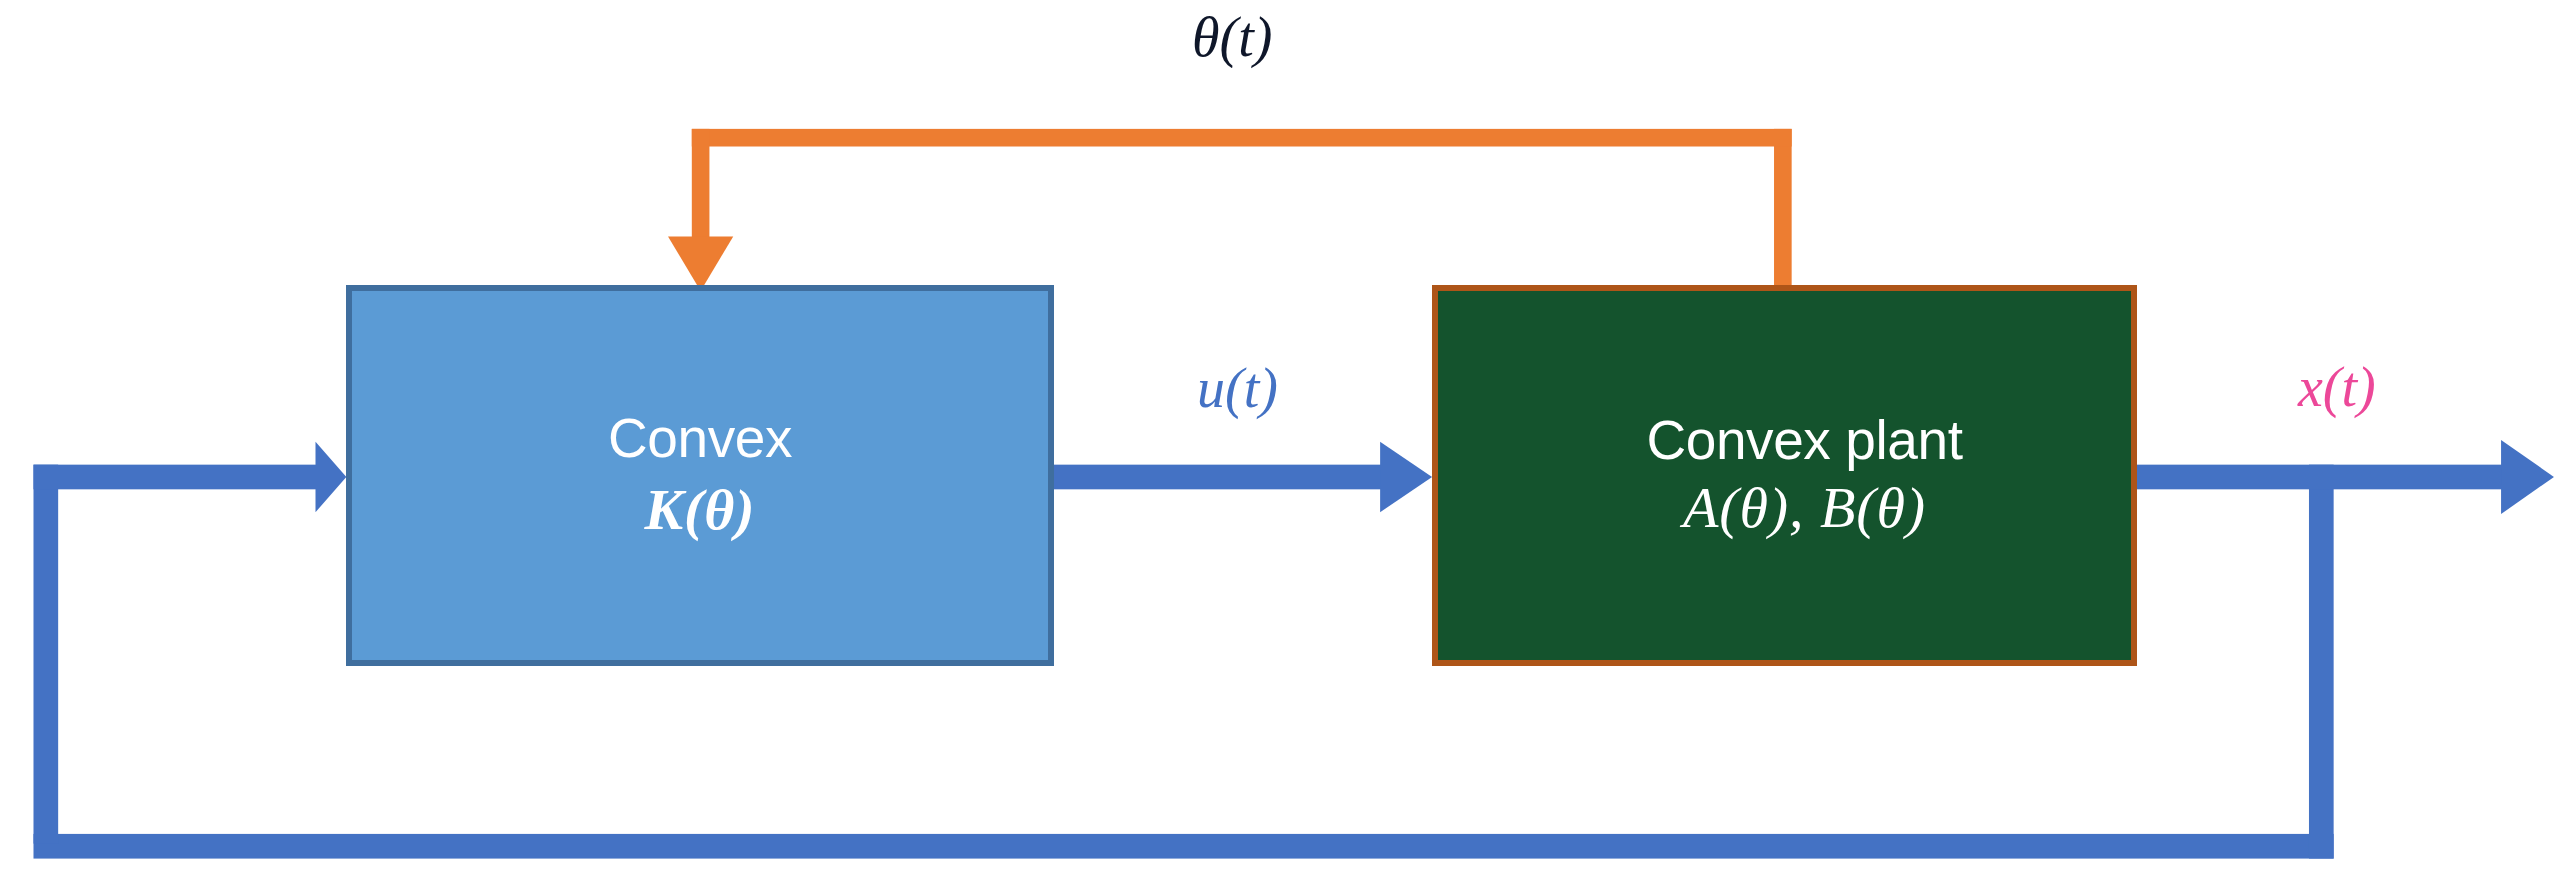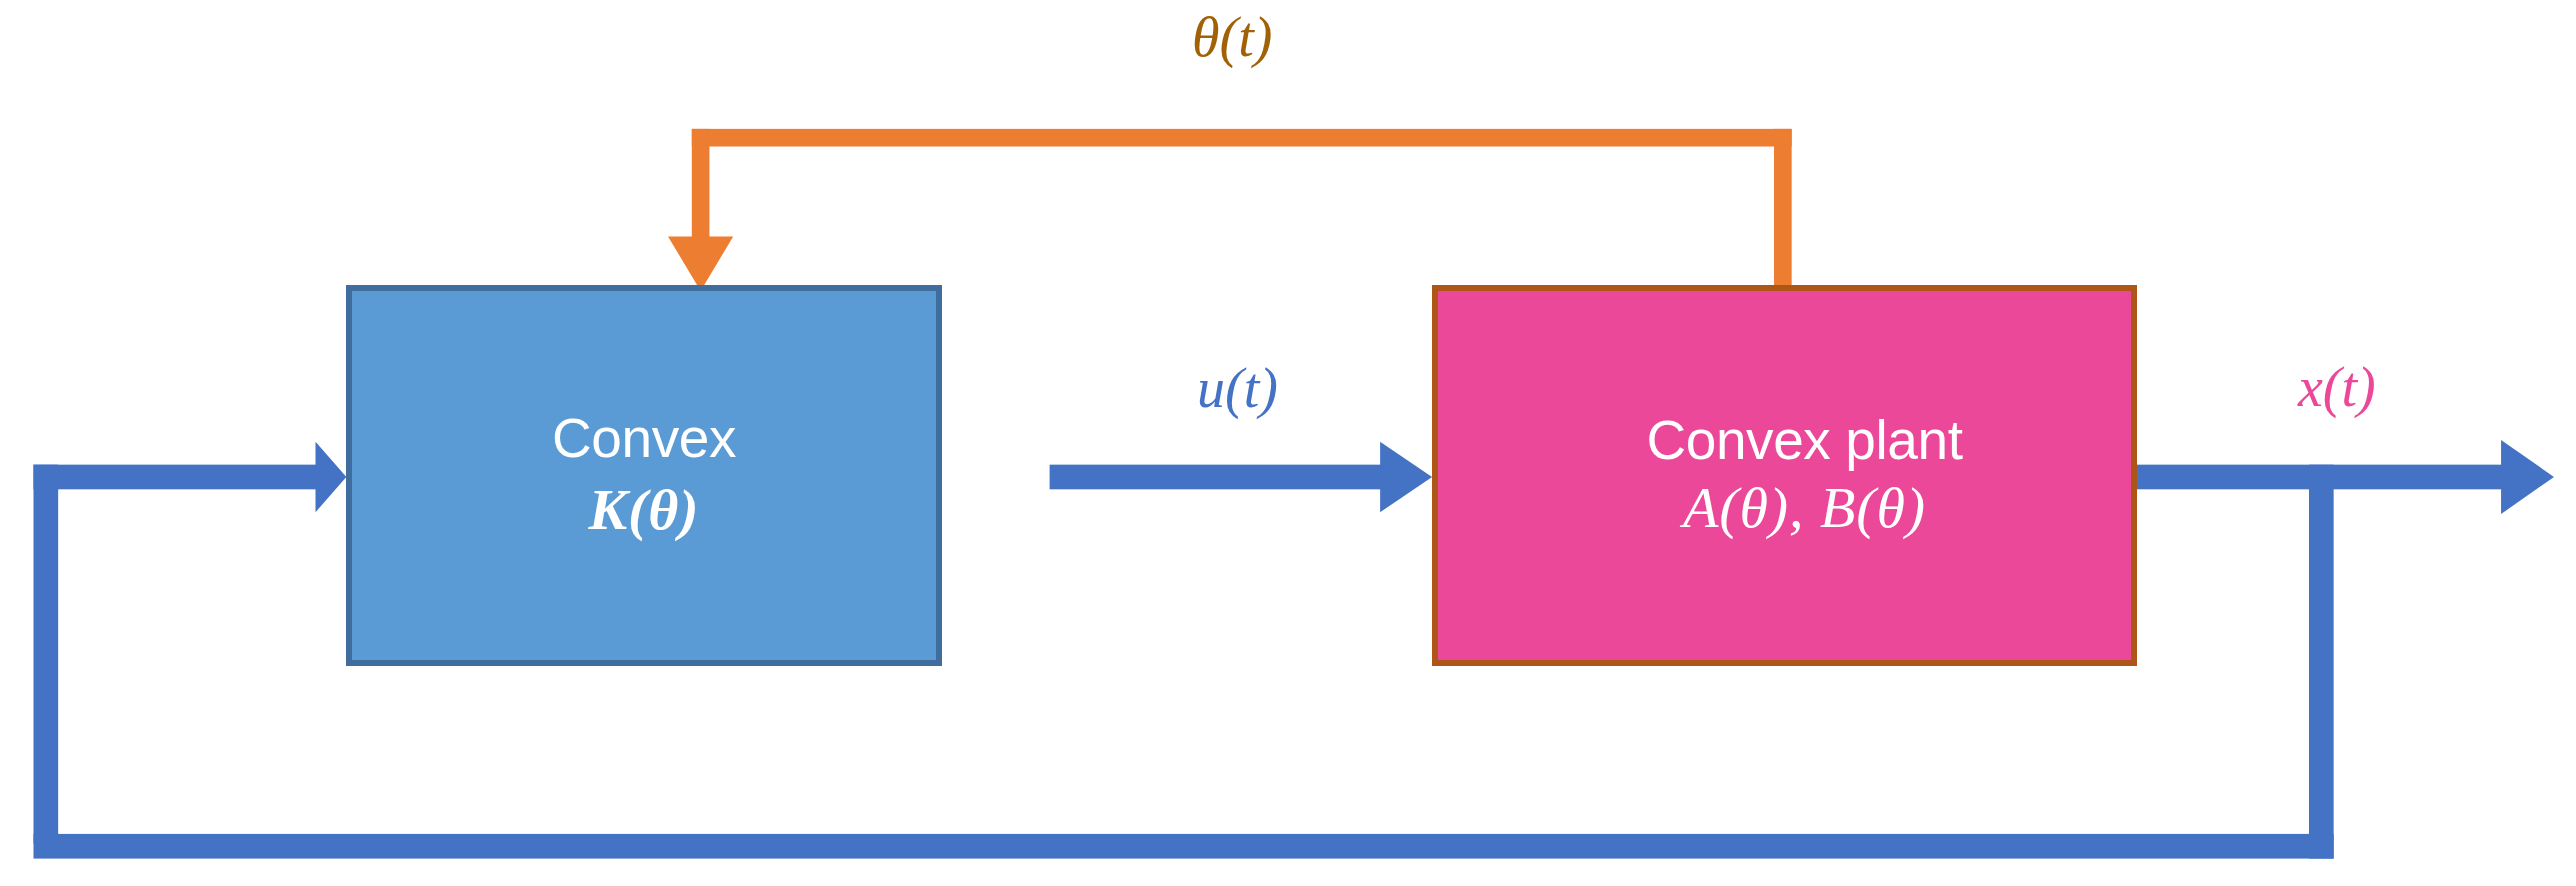--- a/index.html
+++ b/index.html
@@ -29,31 +29,31 @@
     flex-direction: column;
     align-items: center;
     justify-content: center;
     color: #ffffff;
     line-height: 1.12;
     text-align: center;
   }
   #controller-block {
     left: 346px;
     top: 285px;
-    width: 596px;
+    width: 708px;
     height: 381px;
     background: #5B9BD5;
     border: 6.2px solid #3F6E9E;
   }
   #plant-block {
     left: 1432px;
     top: 285px;
     width: 705px;
     height: 381px;
-    background: #ec4899;
+    background: #14532d;
     border: 6.2px solid #AE5518;
     padding-left: 40px;
   }
   .block-title {
     font-family: "Liberation Sans", sans-serif;
     font-size: 55px;
     font-weight: 400;
     letter-spacing: -0.4px;
   }
   #controller-block .block-title { font-size: 55px; }
@@ -69,21 +69,21 @@
   .signal-label {
     position: absolute;
     font-family: "Liberation Serif", serif;
     font-style: italic;
     font-size: 56px;
     white-space: nowrap;
   }
   #label-theta {
     left: 1192px;
     top: 5.3px;
-    color: #a16207;
+    color: #0f172a;
   }
   #label-u {
     left: 1188px;
     top: 356px;
     color: #4472C4;
     margin-left: 9px;
   }
   #label-x {
     left: 2298px;
     top: 355px;

